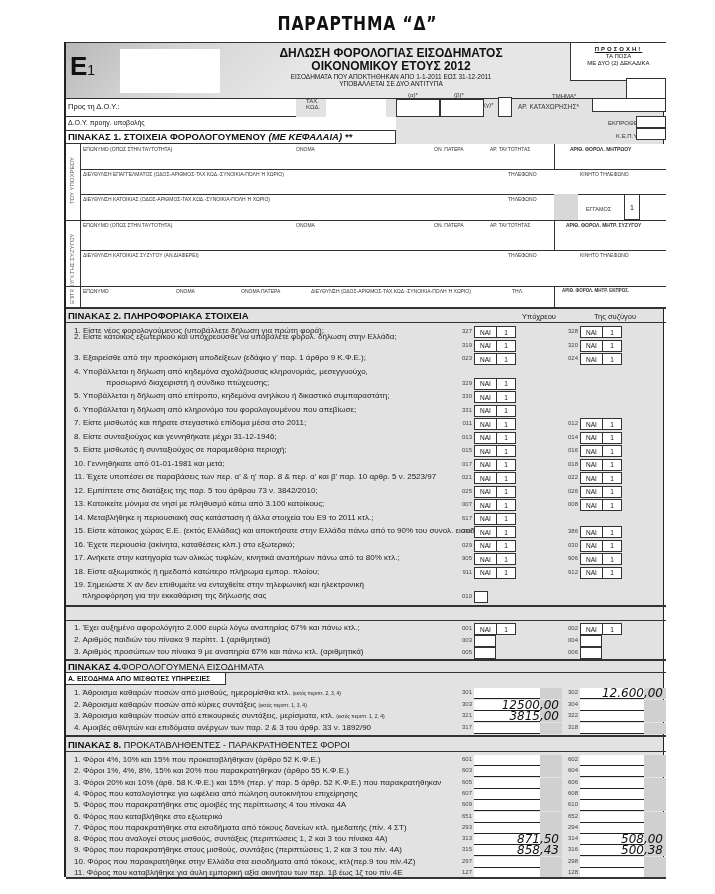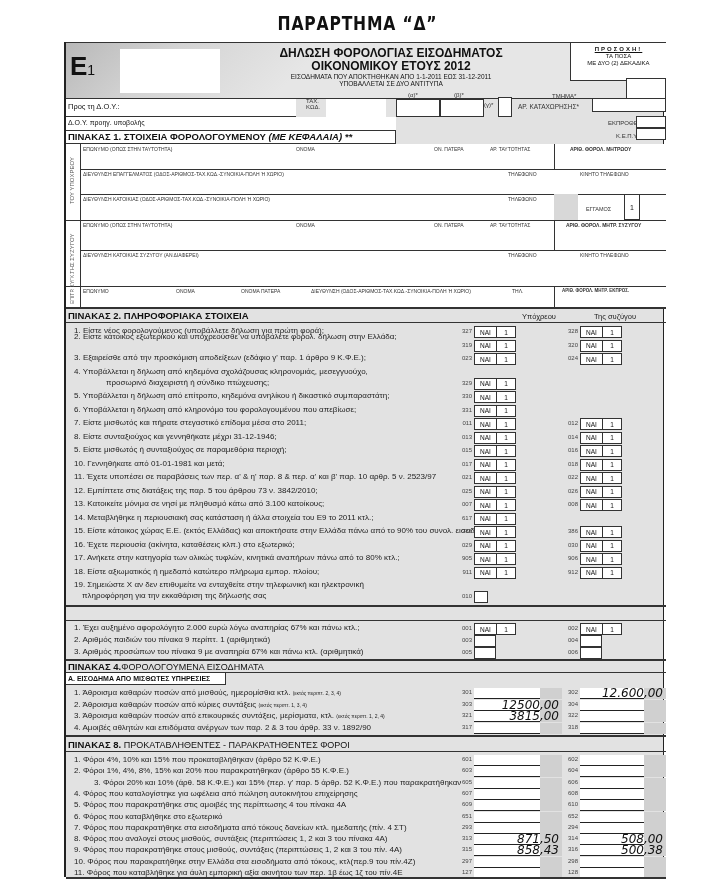--- a/index.html
+++ b/index.html
@@ -388,21 +388,21 @@
       <div class="q" style="top:713px;">1. Φόροι 4%, 10% και 15% που προκαταβλήθηκαν (άρθρο 52 Κ.Φ.Ε.)</div>
       <div class="code" style="left:390px;top:714px;">601</div>
       <div class="amt" style="left:408px;top:713px;width:88px;"><div class="shade"></div><span class="val"></span></div>
       <div class="code" style="left:496px;top:714px;">602</div>
       <div class="amt" style="left:514px;top:713px;width:86px;"><div class="shade"></div><span class="val"></span></div>
       <div class="q" style="top:724.3px;">2. Φόροι 1%, 4%, 8%, 15% και 20% που παρακρατήθηκαν (άρθρο 55 Κ.Φ.Ε.)</div>
       <div class="code" style="left:390px;top:725.3px;">603</div>
       <div class="amt" style="left:408px;top:724.3px;width:88px;"><div class="shade"></div><span class="val"></span></div>
       <div class="code" style="left:496px;top:725.3px;">604</div>
       <div class="amt" style="left:514px;top:724.3px;width:86px;"><div class="shade"></div><span class="val"></span></div>
-      <div class="q" style="top:735.5999999999999px;margin-left:20px;">3. Φόροι 20% και 10% (άρθ. 58 Κ.Φ.Ε.) και 15% (περ. γ' παρ. 5 άρθρ. 52 Κ.Φ.Ε.) που παρακρατήθηκαν</div>
+      <div class="q" style="top:735.5999999999999px;">3. Φόροι 20% και 10% (άρθ. 58 Κ.Φ.Ε.) και 15% (περ. γ' παρ. 5 άρθρ. 52 Κ.Φ.Ε.) που παρακρατήθηκαν</div>
       <div class="code" style="left:390px;top:736.5999999999999px;">605</div>
       <div class="amt" style="left:408px;top:735.5999999999999px;width:88px;"><div class="shade"></div><span class="val"></span></div>
       <div class="code" style="left:496px;top:736.5999999999999px;">606</div>
       <div class="amt" style="left:514px;top:735.5999999999999px;width:86px;"><div class="shade"></div><span class="val"></span></div>
       <div class="q" style="top:746.8999999999999px;">4. Φόρος που καταλογίστηκε για ωφέλεια από πώληση αυτοκινήτου επιχείρησης</div>
       <div class="code" style="left:390px;top:747.8999999999999px;">607</div>
       <div class="amt" style="left:408px;top:746.8999999999999px;width:88px;"><div class="shade"></div><span class="val"></span></div>
       <div class="code" style="left:496px;top:747.8999999999999px;">608</div>
       <div class="amt" style="left:514px;top:746.8999999999999px;width:86px;"><div class="shade"></div><span class="val"></span></div>
       <div class="q" style="top:758.1999999999998px;">5. Φόρος που παρακρατήθηκε στις αμοιβές της περίπτωσης 4 του πίνακα 4Α</div>

